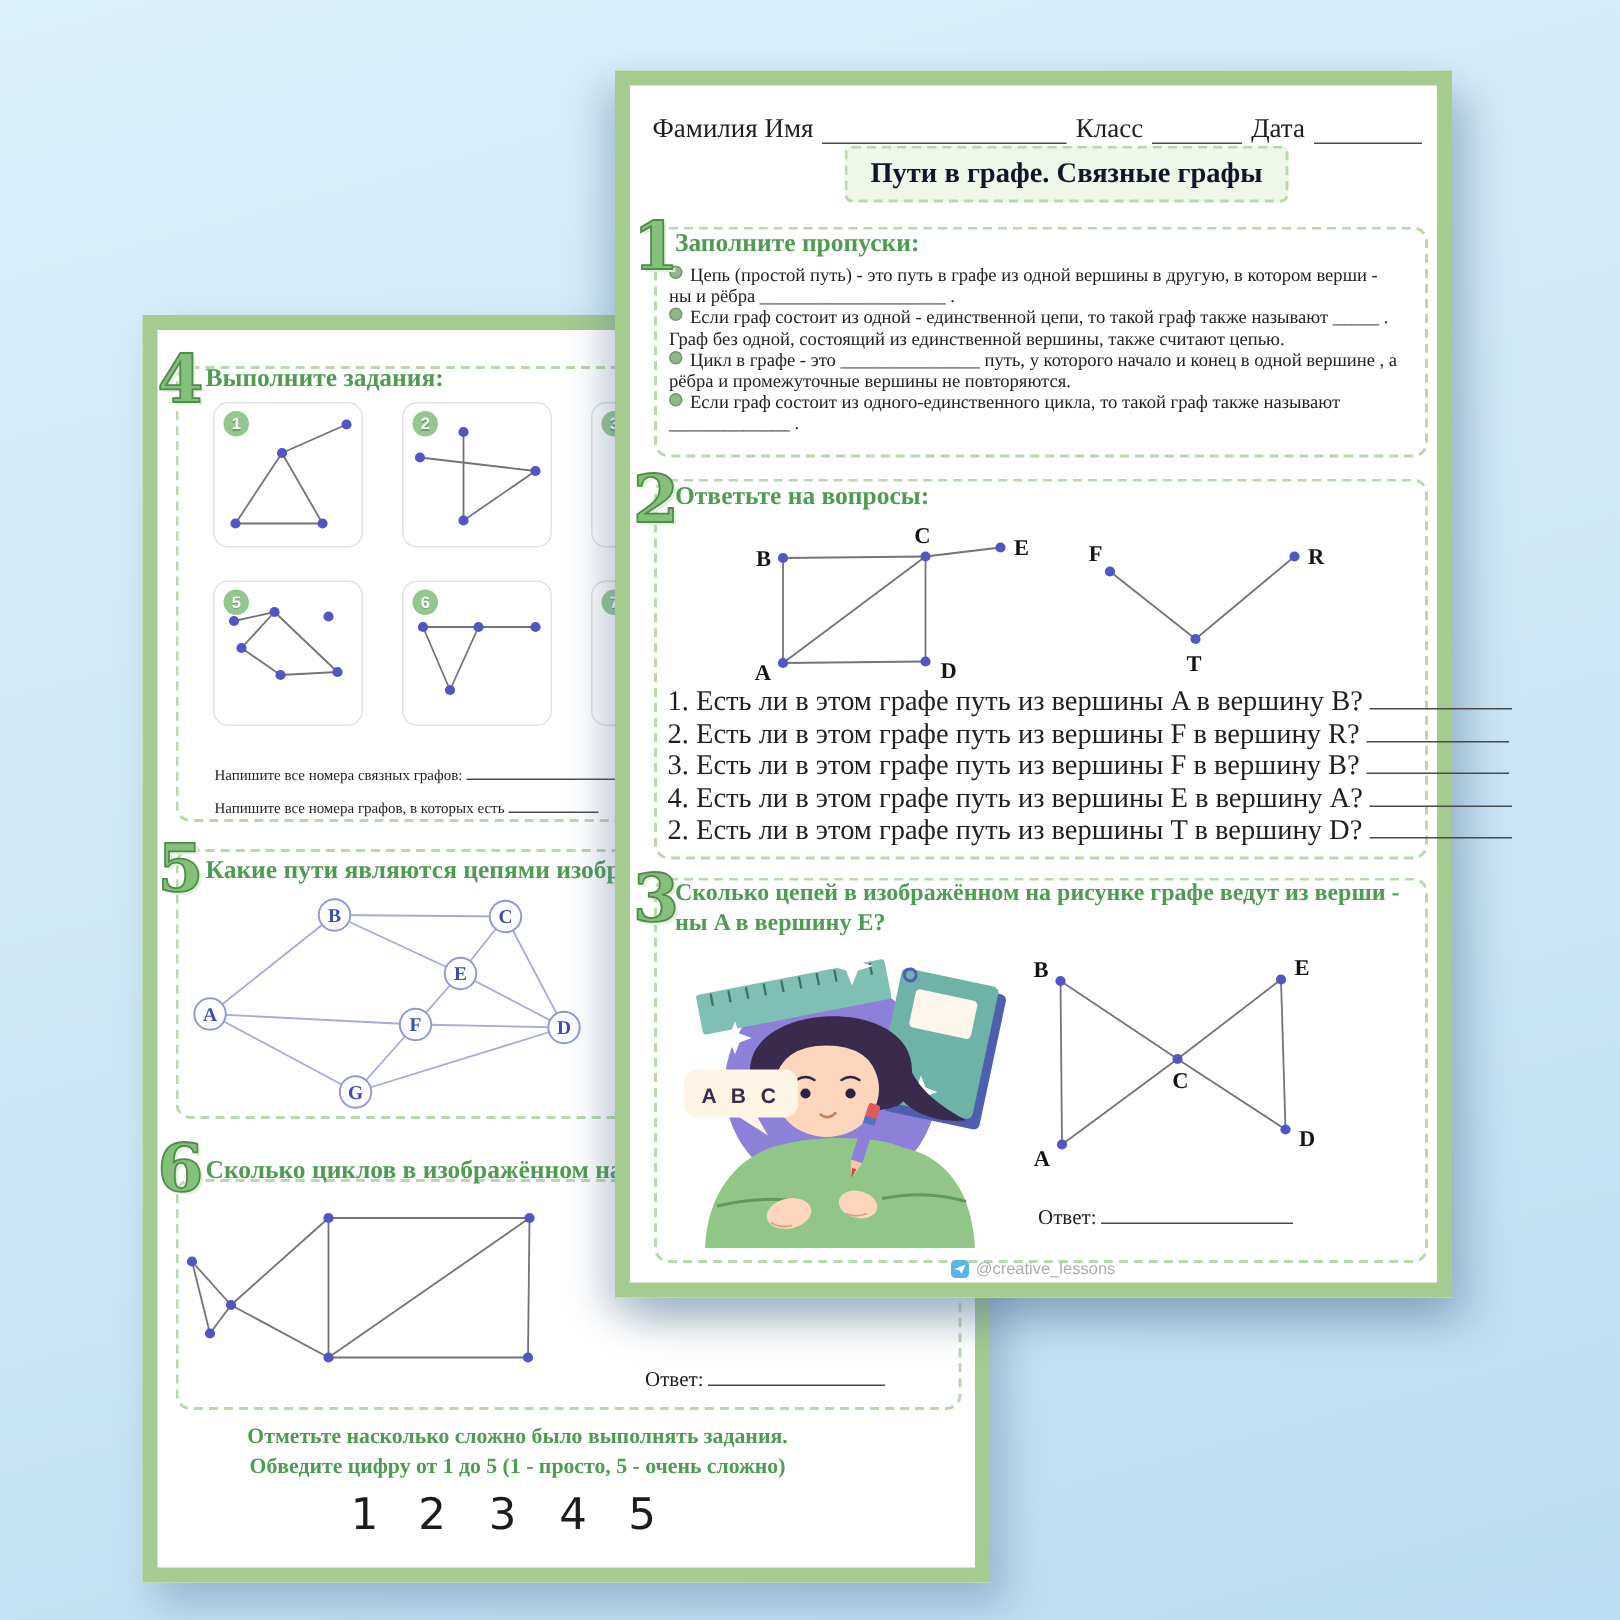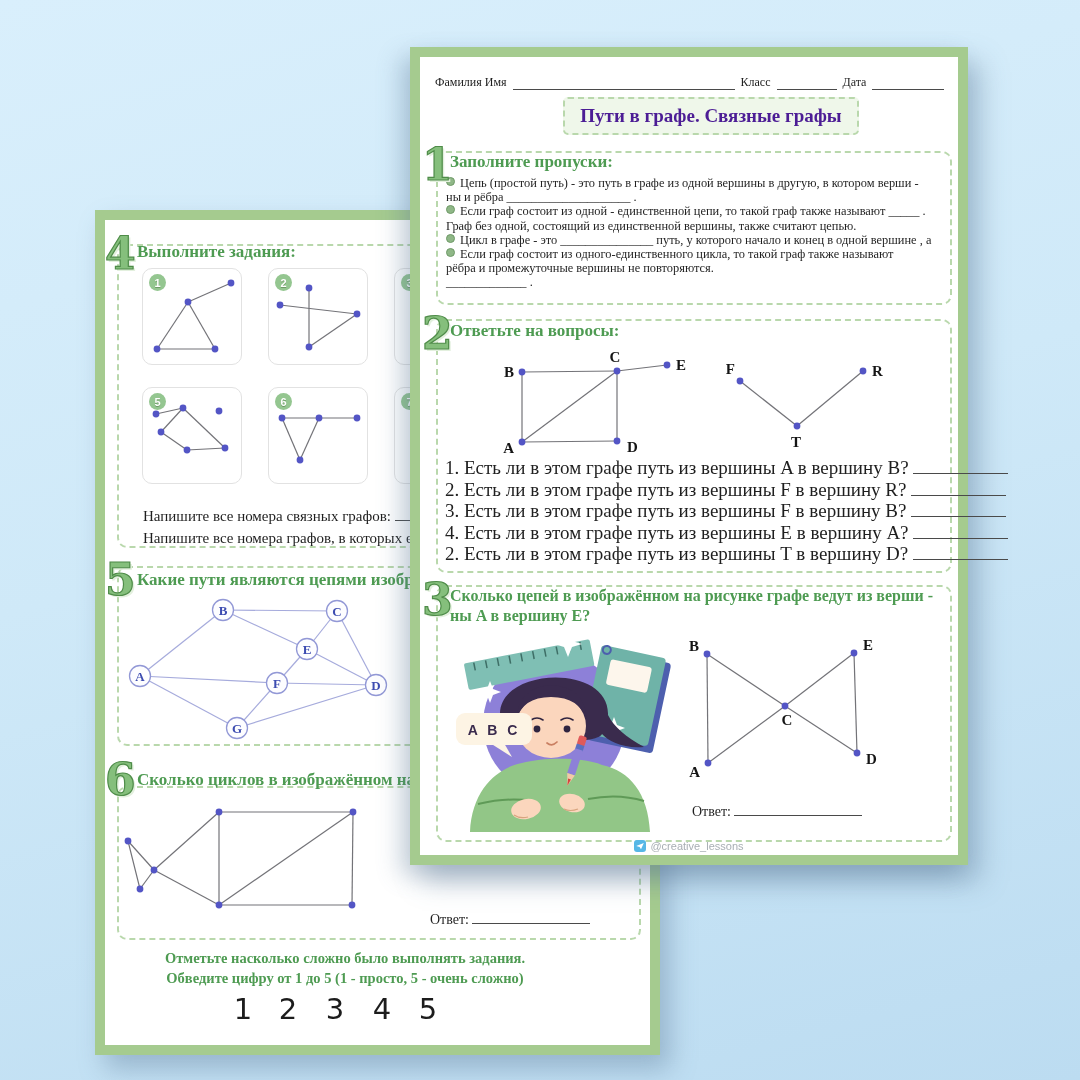--- a/index.html
+++ b/index.html
@@ -15,35 +15,35 @@
     box-shadow:-10px 10px 22px rgba(90,120,150,.30),12px 16px 26px rgba(90,120,150,.40);}
   .abs{position:absolute;}
   .dashed-box{position:absolute;border:2px dashed #b9d8ac;border-radius:10px;background:#fff;}
   .big-num{position:absolute;font:900 44px "DejaVu Serif",serif;color:#85bf7c;
     -webkit-text-stroke:1.2px #4f8c49;text-shadow:2px 2px 0 #e3f0de;line-height:1;z-index:3;}
   .sec-head{position:absolute;font-weight:bold;font-size:17px;color:#4e9b52;z-index:3;white-space:nowrap;}
   .body-text{font-size:12.4px;line-height:14.2px;}
   .blank{display:inline-block;border-bottom:1.2px solid #4a4a4a;height:11px;vertical-align:baseline;}
   .hline{display:inline-block;border-bottom:1.3px solid #4a4a4a;height:12px;}
   .header-row{position:absolute;left:15px;right:10px;top:18px;display:flex;align-items:flex-end;
-    font-size:12px;gap:6px;}
+    font-size:18px;gap:6px;}
   .title-box{position:absolute;left:143px;top:40px;width:292px;height:34px;
     border:2px dashed #b9d8ac;border-radius:5px;background:#eff7ea;
     display:flex;align-items:center;justify-content:center;
-    font-weight:bold;font-size:19px;color:#4c1d95;}
+    font-weight:bold;font-size:19px;color:#0f172a;}
   .bullet-line{white-space:nowrap;}
   .bullet-dot{display:inline-block;width:7px;height:7px;border-radius:50%;
     background:#8fb787;border:1.5px solid #6f9a68;margin-right:5px;vertical-align:1px;}
   .q-row{white-space:nowrap;font-size:19px;line-height:21.6px;}
   .thumb-card{position:absolute;width:98px;height:95px;background:#fff;border:1.5px solid #e2e2e2;
     border-radius:10px;}
   .thumb-badge{position:absolute;left:6px;top:5px;width:17px;height:17px;border-radius:50%;
     background:#94c690;color:#fff;font:bold 11px "Liberation Sans",sans-serif;
     display:flex;align-items:center;justify-content:center;text-shadow:0 1px 0 #6f9a68;}
-  .prompt{position:absolute;font-size:15px;white-space:nowrap;}
+  .prompt{position:absolute;font-size:10px;white-space:nowrap;}
   .foot-green{position:absolute;text-align:center;font-weight:bold;font-size:14.5px;color:#4e9b52;white-space:nowrap;}
   .scale-num{position:absolute;transform:translateX(-50%);font:500 29px "DejaVu Sans",sans-serif;color:#1c1c1c;}
   .answer-row{position:absolute;font-size:14px;white-space:nowrap;}
   .handle-row{position:absolute;display:flex;align-items:center;gap:4px;
     font:11px "Liberation Sans",sans-serif;color:#a8aeb4;}
 </style>
 </head>
 <body>
 
 <div class="page back">
@@ -208,22 +208,22 @@
 
   <div class="big-num" style="left:2px;top:86px;">1</div>
   <div class="sec-head" style="left:30px;top:95px;">Заполните пропуски:</div>
   <div class="dashed-box" style="left:16px;top:94px;width:512px;height:150px;"></div>
   <div id="sec1-items" class="abs body-text" style="left:26px;top:119px;width:500px;z-index:2;">
       <div class="bullet-line"><span class="bullet-dot"></span>Цепь (простой путь) - это путь в графе из одной вершины в другую, в котором верши -</div>
       <div class="bullet-line">ны и рёбра ____________________ .</div>
       <div class="bullet-line"><span class="bullet-dot"></span>Если граф состоит из одной - единственной цепи, то такой граф также называют _____ .</div>
       <div class="bullet-line">Граф без одной, состоящий из единственной вершины, также считают цепью.</div>
       <div class="bullet-line"><span class="bullet-dot"></span>Цикл в графе - это _______________ путь, у которого начало и конец в одной вершине , а</div>
+      <div class="bullet-line">рёбра и промежуточные вершины не повторяются.</div>
       <div class="bullet-line"><span class="bullet-dot"></span>Если граф состоит из одного-единственного цикла, то такой граф также называют</div>
-      <div class="bullet-line">рёбра и промежуточные вершины не повторяются.</div>
       <div class="bullet-line">_____________ .</div>
     </div>
 
   <div class="big-num" style="left:2px;top:255px;">2</div>
   <div class="sec-head" style="left:30px;top:264px;">Ответьте на вопросы:</div>
   <div class="dashed-box" style="left:16px;top:262px;width:512px;height:250px;"></div>
   <div class="abs" style="left:80px;top:295px;z-index:2;"><svg width="210" height="110" viewBox="0 0 210 110">
         <line x1="22" y1="20" x2="117" y2="19" stroke="#737378" stroke-width="1.2"></line>
         <line x1="22" y1="20" x2="22" y2="90" stroke="#737378" stroke-width="1.2"></line>
         <line x1="22" y1="90" x2="117" y2="19" stroke="#737378" stroke-width="1.2"></line>

